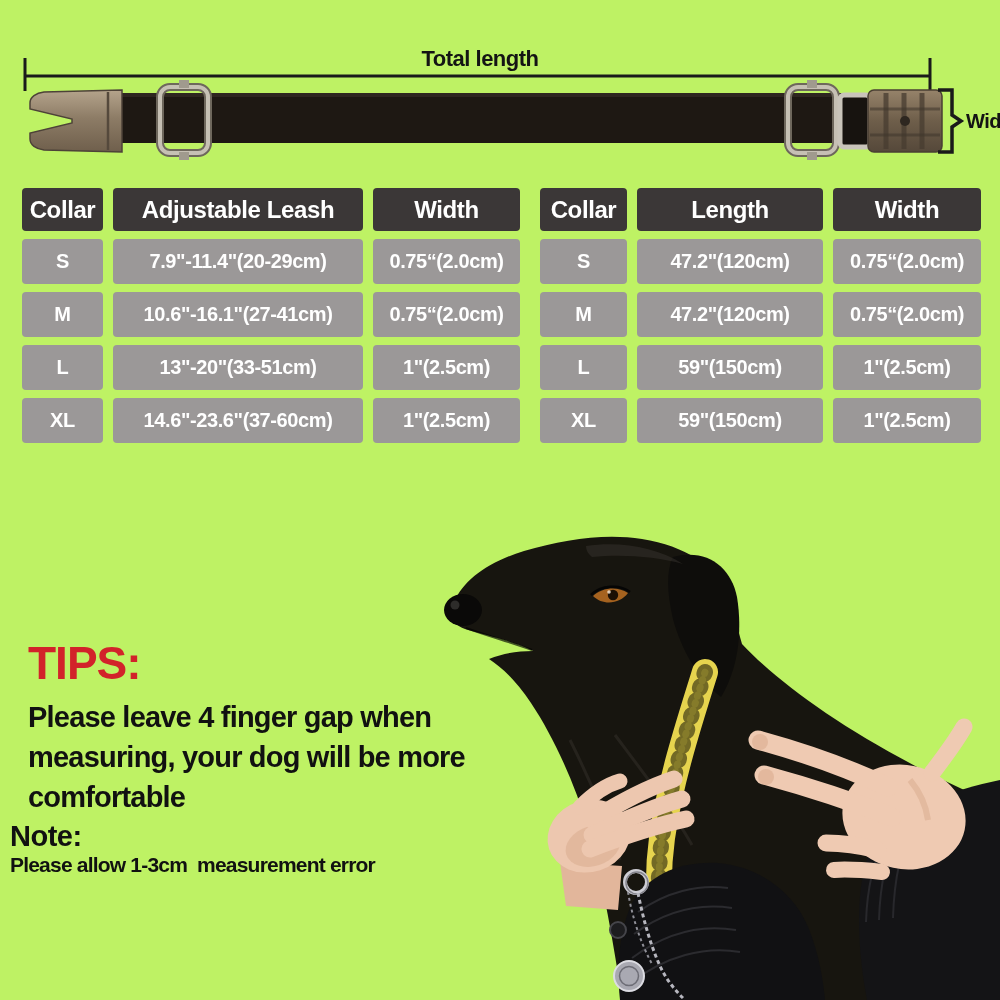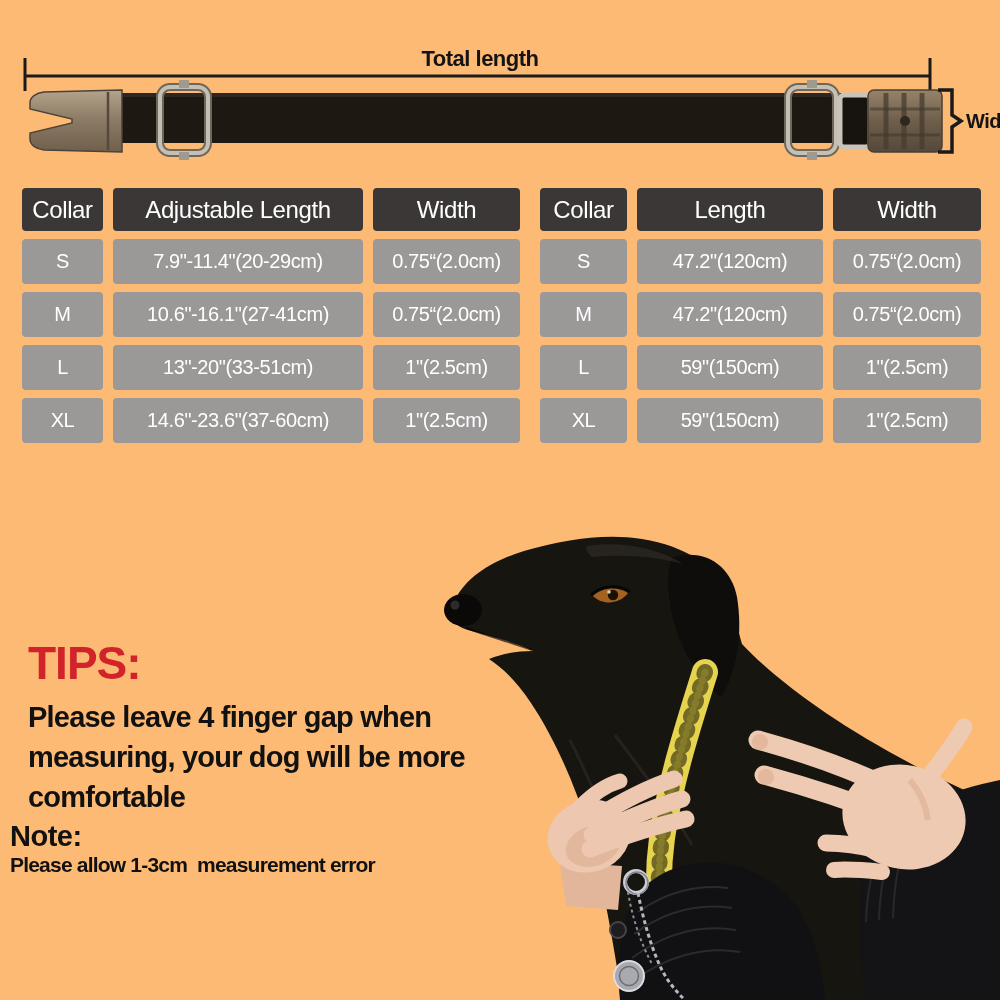--- a/index.html
+++ b/index.html
@@ -1,29 +1,29 @@
 <!DOCTYPE html>
 <html style="--table-header-bg: #3b3737; --table-cell-bg: #9b9898; --tips-red: #d2232a; --tape-yellow: #e6d44e; --collar-black: #1e1813; --text-black: #111111;"><head>
 <meta charset="utf-8">
 <style>
   html,body{margin:0;padding:0;background:#ffffff;}
   .canvas{
-    position:relative;width:1000px;height:1000px;background:#fdba74;overflow:hidden;
+    position:relative;width:1000px;height:1000px;background:#bef264;overflow:hidden;
     font-family:"Liberation Sans","DejaVu Sans",sans-serif;
   }
   
   .collar-diagram{position:absolute;left:0;top:35px;}
   .collar-diagram text{font-family:"Liberation Sans","DejaVu Sans",sans-serif;font-weight:bold;fill:#141414;letter-spacing:-0.5px;}
   
   .size-table{position:absolute;display:grid;column-gap:10px;row-gap:8px;
     grid-template-rows:43px 45px 45px 45px 45px;}
   .size-table.left{left:22px;top:188px;grid-template-columns:81px 250px 147px;}
   .size-table.right{left:540px;top:188px;grid-template-columns:87px 186px 148px;}
   .cell{display:flex;align-items:center;justify-content:center;border-radius:4px;
-    color:#ffffff;font-weight:normal;letter-spacing:-0.4px;}
+    color:#ffffff;font-weight:bold;letter-spacing:-0.4px;}
   .th{background:var(--table-header-bg,#3b3737);font-size:24px;}
   .td{background:var(--table-cell-bg,#9b9898);font-size:20px;}
   
   .tips{position:absolute;left:28px;top:608px;width:458px;}
   .tips-heading{color:var(--tips-red,#d2232a);font-size:46px;font-weight:bold;letter-spacing:-1px;line-height:1.1;margin-top:30px;}
   .tips-body{margin-top:8px;color:var(--text-black,#111);font-size:29px;font-weight:bold;letter-spacing:-0.8px;line-height:1.38;}
   .note{position:absolute;left:10px;top:820px;width:580px;}
   .note-heading{color:var(--text-black,#111);font-size:29px;font-weight:bold;letter-spacing:-0.5px;}
   .note-body{color:var(--text-black,#111);font-size:21px;font-weight:bold;letter-spacing:-0.8px;white-space:pre-wrap;}
   
@@ -89,21 +89,21 @@
       <line x1="870" y1="100" x2="940" y2="100" stroke="#3f362c" stroke-width="3" opacity="0.55"></line>
       <circle cx="905" cy="86" r="5" fill="#2e2720"></circle>
     </g>
 
     <path d="M938,55 L952,55 L952,80 L961,86 L952,92 L952,117 L938,117" fill="none" stroke="#1a1a1a" stroke-width="3.5"></path>
     <text x="966" y="93" font-size="20">Width</text>
   </svg>
 
   <div class="size-table left">
     <div class="cell th">Collar</div>
-    <div class="cell th">Adjustable Length</div>
+    <div class="cell th">Adjustable Leash</div>
     <div class="cell th">Width</div>
 
     <div class="cell td">S</div>
     <div class="cell td">7.9"-11.4"(20-29cm)</div>
     <div class="cell td">0.75“(2.0cm)</div>
 
     <div class="cell td">M</div>
     <div class="cell td">10.6"-16.1"(27-41cm)</div>
     <div class="cell td">0.75“(2.0cm)</div>
 

